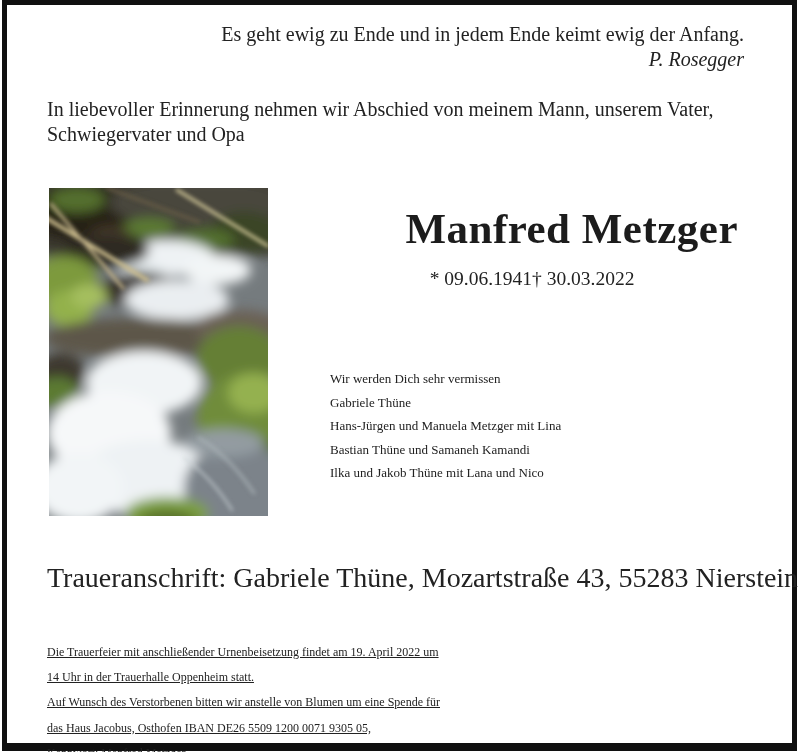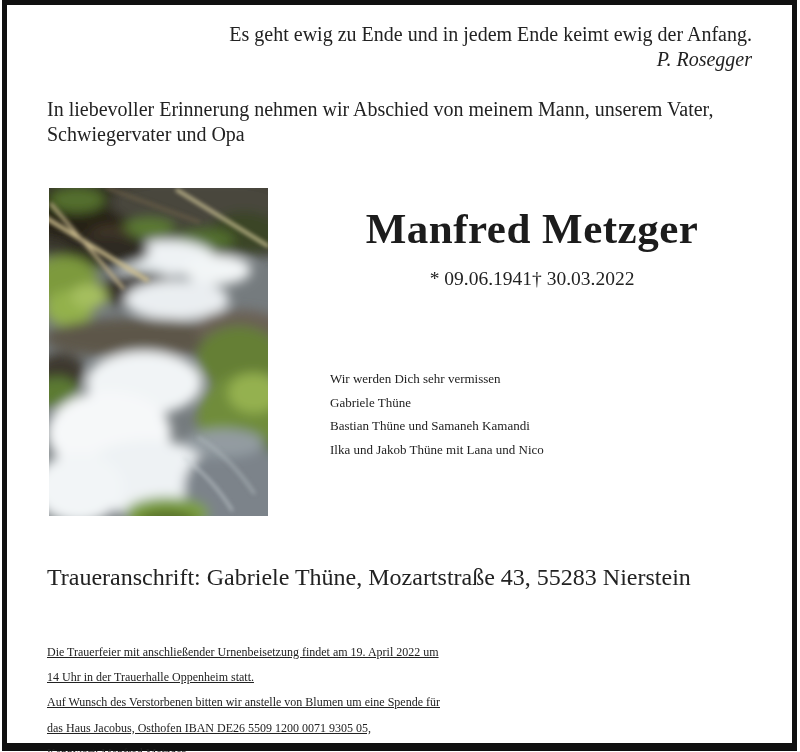--- a/index.html
+++ b/index.html
@@ -11,53 +11,53 @@
     color:#222222;
     overflow:hidden;
   }
   .frame{
     position:absolute;left:2px;top:0;right:3px;bottom:1px;
     border:5px solid #101010;
     border-bottom-width:8px;
     pointer-events:none;
   }
   .quote{
-    position:absolute;top:22px;right:48px;
+    position:absolute;top:22px;right:56px;
     text-align:right;font-size:20px;line-height:25px;
   }
   .quote .attr{font-style:italic;}
   .intro{
     position:absolute;left:47px;top:97px;
     font-size:20px;line-height:25px;
   }
   .photo{
     position:absolute;left:49px;top:188px;width:219px;height:328px;
     overflow:hidden;background:#757b7e;
   }
   .photo svg{display:block;}
   .namecol{
     position:absolute;left:326px;top:204px;width:412px;
-    text-align:center;
+    text-align:right;
   }
   .deceased-name{
     font-size:43px;font-weight:bold;line-height:50px;
     letter-spacing:0.5px;color:#1c1c1c;white-space:nowrap;
   }
   .dates{
     margin-top:14px;font-size:19.5px;
     display:flex;justify-content:center;
   }
   .mourning{
     position:absolute;left:330px;top:359px;
     font-size:13px;line-height:23.5px;margin-top:8px;
   }
   .mourning .bold{font-weight:normal;}
   .address{
     position:absolute;left:47px;top:565px;
-    font-size:24px;line-height:25px;
+    font-size:28px;line-height:25px;
   }
   .details{
     position:absolute;left:47px;top:640px;
     font-size:12px;line-height:25.2px;text-decoration:underline;
   }
 </style>
 </head>
 <body>
 
 <div class="page">
@@ -136,20 +136,21 @@
     <div class="deceased-name">Manfred Metzger</div>
     <div class="dates">
       <span>* 09.06.1941</span>
       <span>† 30.03.2022</span>
     </div>
   </div>
 
   <div class="mourning">
     <div>Wir werden Dich sehr vermissen</div>
     <div class="bold">Gabriele Thüne</div>
+    <div class="bold">Hans-Jürgen und Manuela Metzger mit Lina</div>
     <div class="bold">Bastian Thüne und Samaneh Kamandi</div>
     <div class="bold">Ilka und Jakob Thüne mit Lana und Nico</div>
   </div>
 
   <div class="address">Traueranschrift: Gabriele Thüne, Mozartstraße 43, 55283 Nierstein</div>
 
   <div class="details">
     <div>Die Trauerfeier mit anschließender Urnenbeisetzung findet am 19. April 2022 um</div>
     <div>14 Uhr in der Trauerhalle Oppenheim statt.</div>
     <div>Auf Wunsch des Verstorbenen bitten wir anstelle von Blumen um eine Spende für</div>

